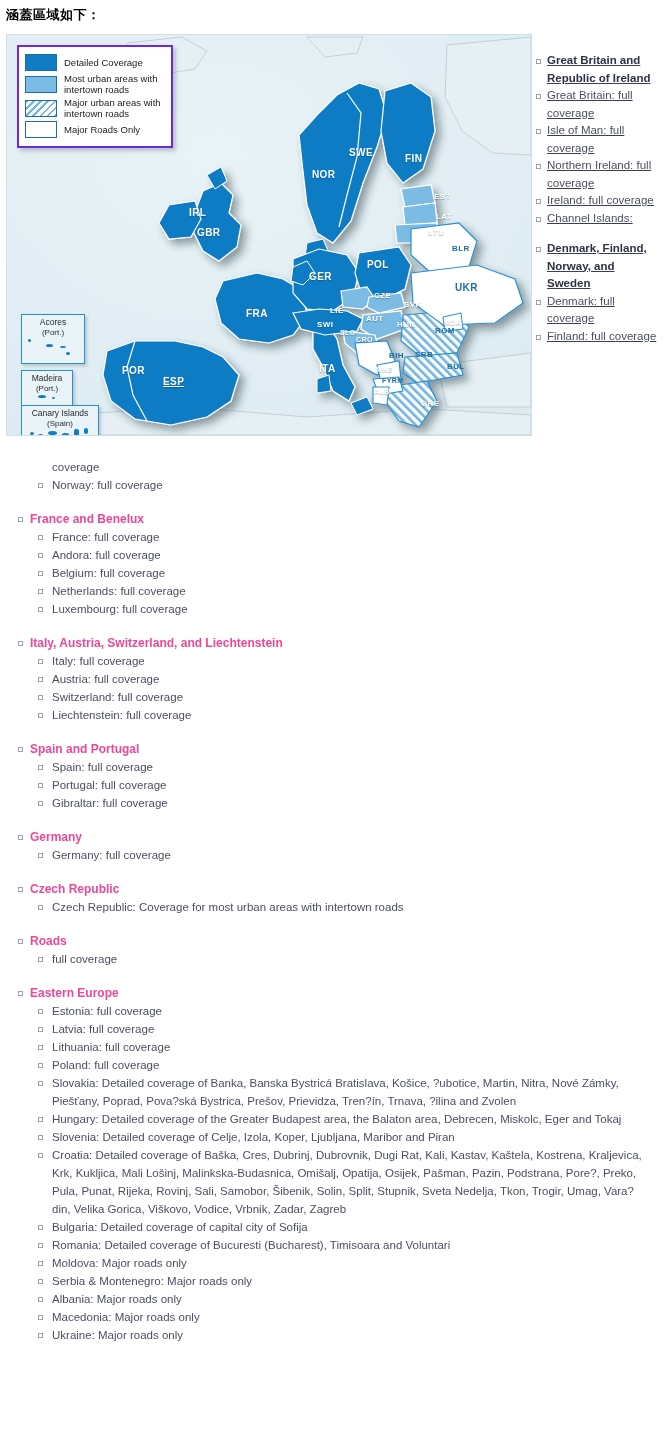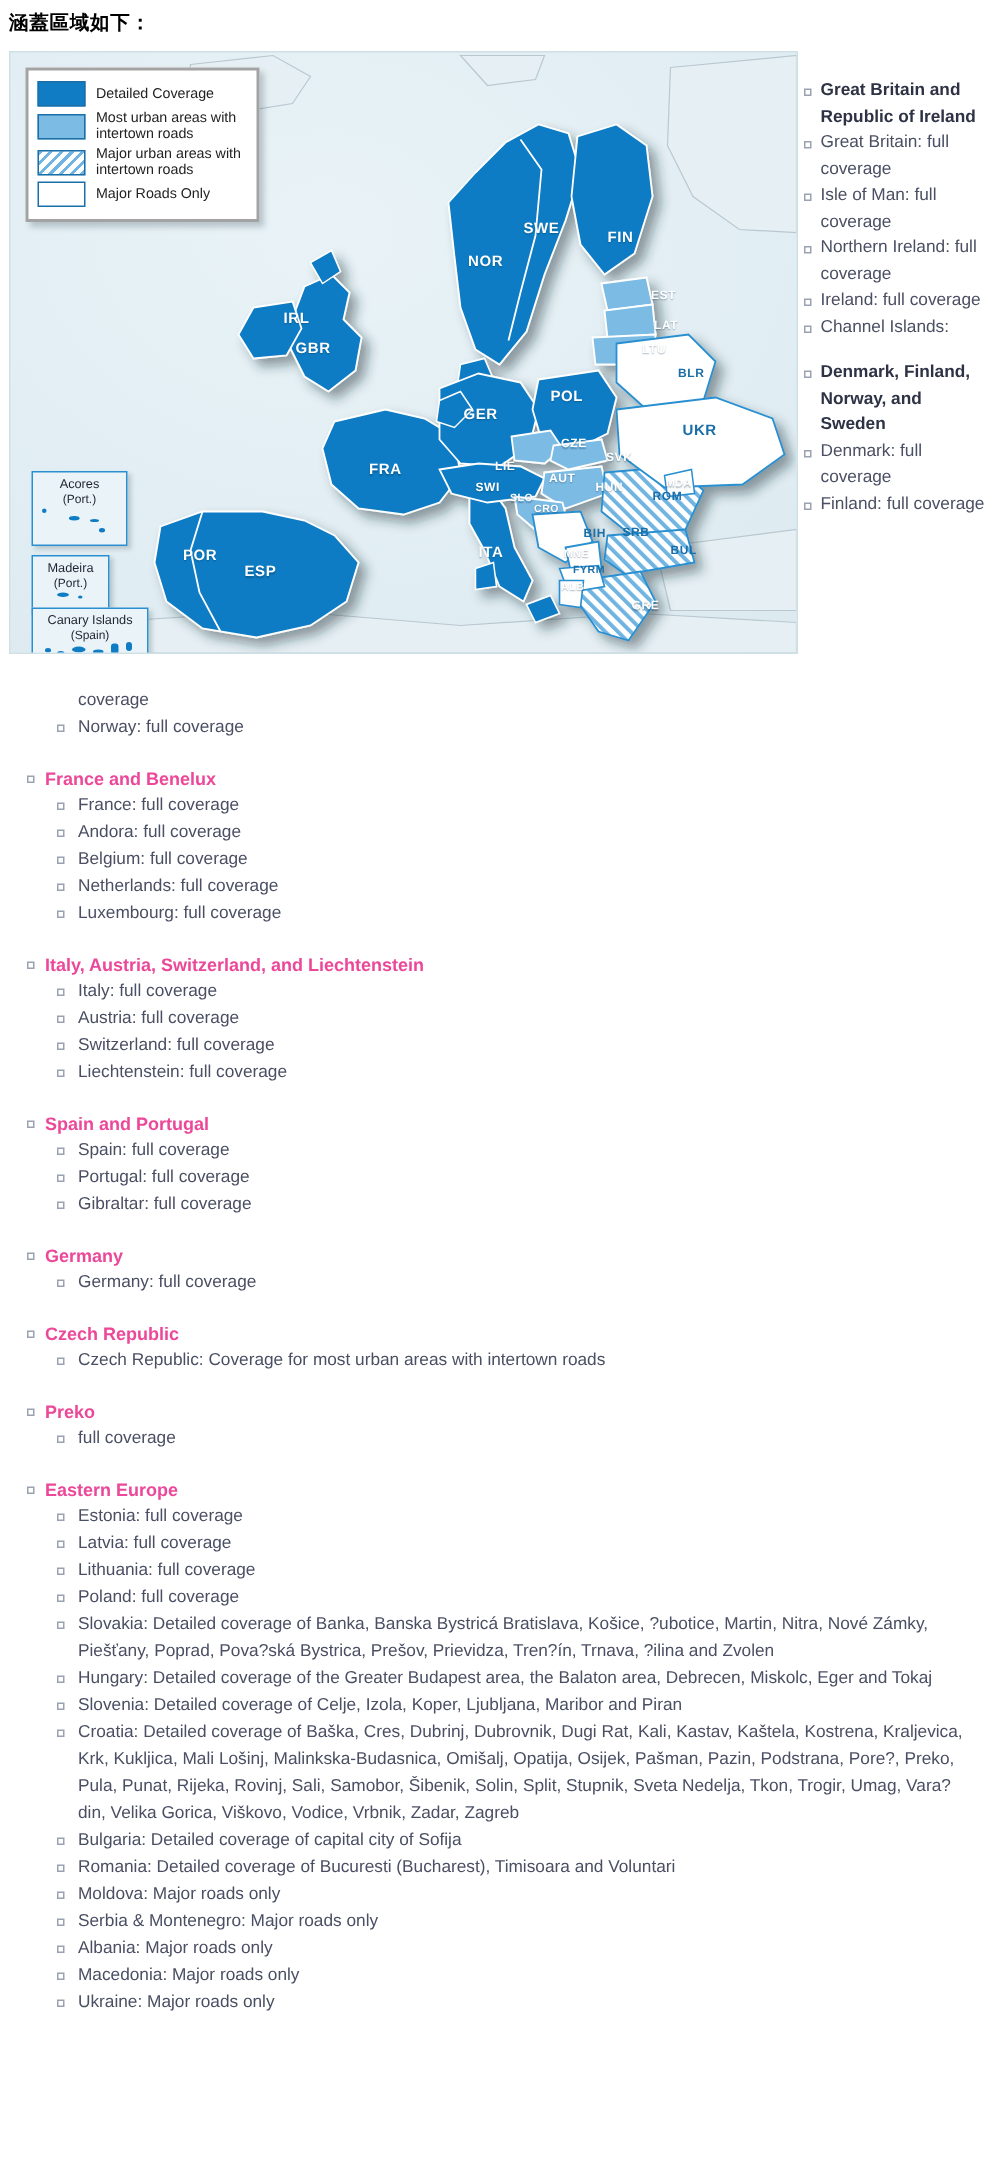--- a/index.html
+++ b/index.html
@@ -31,21 +31,21 @@
     overflow:hidden;
   }
   .map-canvas{position:absolute;inset:0;}
   .map-canvas svg{display:block;width:100%;height:100%;}
 
   
   .legend{
     position:absolute;left:10px;top:10px;
     width:156px;
     background:#ffffff;
-    border:2px solid #a3a3a3;
+    border:2px solid #6d28d9;
     padding:5px 6px 6px 6px;
     box-sizing:border-box;
     box-shadow:3px 3px 4px rgba(40,60,70,.25);
     z-index:6;
   }
   .legend-row{display:flex;align-items:center;margin:2px 0;}
   .legend-sw{
     width:30px;height:15px;flex:0 0 30px;
     border:1px solid #1b6fa8;margin-right:7px;
   }
@@ -92,21 +92,21 @@
   .ctry.dark{color:#1b6fa8;text-shadow:none;}
   .ctry.sm{font-size:8px;padding-left:27px;}
   .ctry.xs{font-size:7px;}
 
   
   .side-col{
     position:absolute;
     left:534px; top:46px;
     width:126px;
   }
-  .side-col ul{margin:0;padding:0;list-style:none;}
+  .side-col ul{margin:0;padding:0;list-style:none;text-decoration:underline;}
   .side-col li{
     position:relative;
     padding-left:13px;
     font-size:11.5px;
     line-height:17.5px;
     color:#4a4f63;
   }
   .side-col li.strong{font-weight:bold;color:#2d3244;}
   .side-col li.gap{margin-top:13px;}
   li.bullet::before{
@@ -331,21 +331,21 @@
       <span class="ctry dark sm" style="left:355px;top:316px;">BIH</span>
       <span class="ctry dark sm" style="left:381px;top:315px;">SRB</span>
       <span class="ctry xs" style="left:369px;top:331px;">MNE</span>
       <span class="ctry dark xs" style="left:375px;top:342px;">FYRM</span>
       <span class="ctry xs" style="left:367px;top:353px;">ALB</span>
       <span class="ctry sm" style="left:387px;top:364px;">GRE</span>
       <span class="ctry dark sm" style="left:401px;top:291px;">ROM</span>
       <span class="ctry dark sm" style="left:413px;top:327px;">BUL</span>
       <span class="ctry xs" style="left:437px;top:284px;">MDA</span>
       <span class="ctry" style="left:312px;top:328px;">ITA</span>
-      <span class="ctry" style="left:156px;top:341px;">ESP</span>
+      <span class="ctry" style="left:156px;top:341px;text-decoration:underline;">ESP</span>
       <span class="ctry" style="left:115px;top:330px;">POR</span>
     </div>
   </div>
 
   <div class="side-col">
     <ul>
       <li class="bullet strong">Great Britain and Republic of Ireland</li>
       <li class="bullet">Great Britain: full coverage</li>
       <li class="bullet">Isle of Man: full coverage</li>
       <li class="bullet">Northern Ireland: full coverage</li>
@@ -402,21 +402,21 @@
     </div>
 
     <div class="grp">
       <div class="grp-title">Czech Republic</div>
       <ul class="sub">
         <li>Czech Republic: Coverage for most urban areas with intertown roads</li>
       </ul>
     </div>
 
     <div class="grp">
-      <div class="grp-title">Preko</div>
+      <div class="grp-title">Roads</div>
       <ul class="sub">
         <li> full coverage</li>
       </ul>
     </div>
 
     <div class="grp">
       <div class="grp-title">Eastern Europe</div>
       <ul class="sub">
         <li>Estonia: full coverage</li>
         <li>Latvia: full coverage</li>

